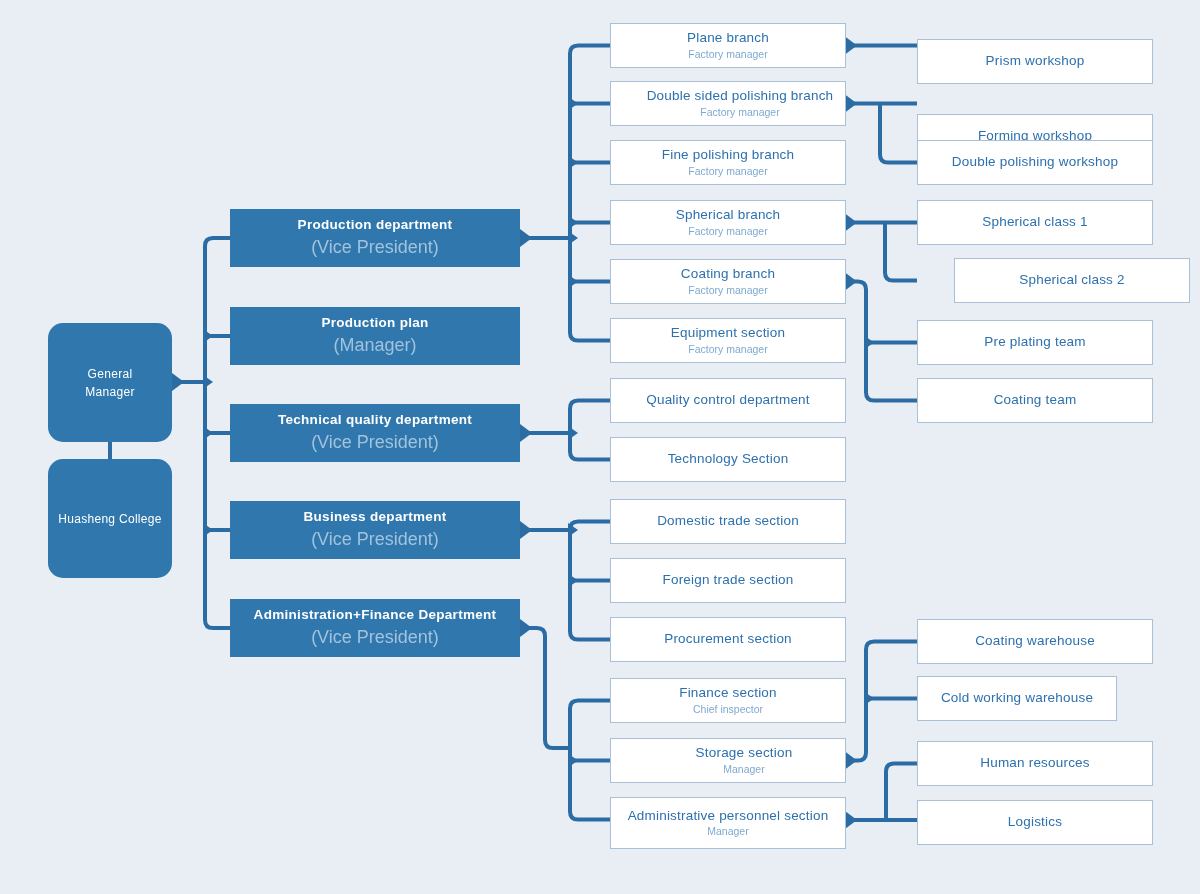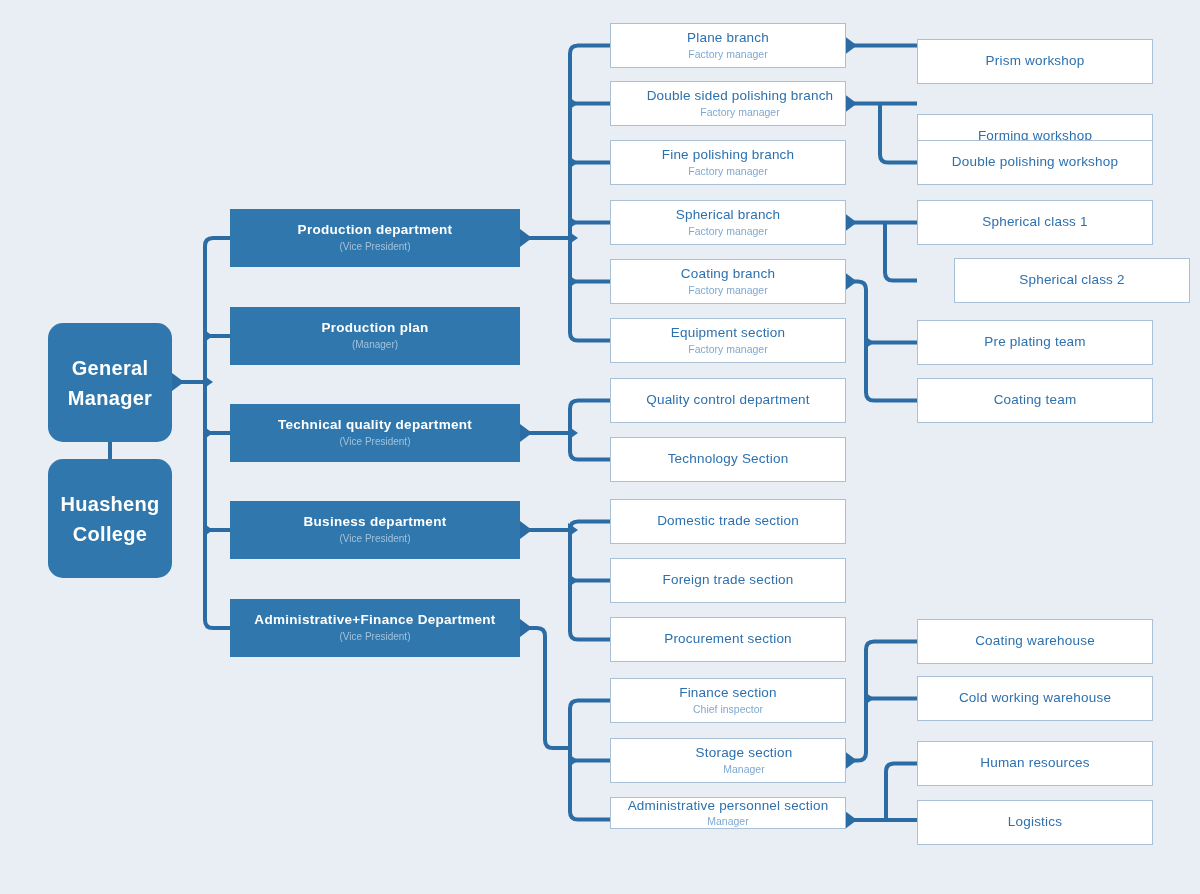--- a/index.html
+++ b/index.html
@@ -19,29 +19,29 @@
     box-sizing:border-box;
     display:flex;flex-direction:column;
     align-items:center;justify-content:center;
     text-align:center;
     line-height:1.25;
   }
   .node-root{
     background:var(--blue,#2f77ac);
     border-radius:15px;
     color:#fff;
-    font-size:20px;font-weight:700;
+    font-size:12px;font-weight:400;
     line-height:1.5;letter-spacing:.3px;
   }
   .node-dept{
     background:var(--blue,#2f77ac);
     color:#fff;
   }
   .node-dept .t{font-size:13.5px;font-weight:700;letter-spacing:.3px;}
-  .node-dept .s{font-size:10px;color:var(--dept-sub,#a2c2dd);margin-top:2px;}
+  .node-dept .s{font-size:18px;color:var(--dept-sub,#a2c2dd);margin-top:2px;}
   .node-white{
     background:#ffffff;
     border:1px solid var(--wb-border,#a9c0d7);
   }
   .node-white .t{font-size:13.5px;color:var(--wb-title,#2c70ae);letter-spacing:.2px;}
   .node-white .s{font-size:10.5px;color:var(--wb-sub,#7fa9d0);margin-top:1px;}
 </style>
 </head>
 <body>
 
@@ -118,21 +118,21 @@
       </div>
       <div class="node node-dept" style="left: 230px; top: 404px; width: 290px; height: 58px;">
         <div class="t">Technical quality department</div>
         <div class="s">(Vice President)</div>
       </div>
       <div class="node node-dept" style="left: 230px; top: 501px; width: 290px; height: 58px;">
         <div class="t">Business department</div>
         <div class="s">(Vice President)</div>
       </div>
       <div class="node node-dept" style="left: 230px; top: 599px; width: 290px; height: 58px;">
-        <div class="t">Administrative+Finance Department</div>
+        <div class="t">Administration+Finance Department</div>
         <div class="s">(Vice President)</div>
       </div>
       <div class="node node-white" style="left: 610px; top: 23px; width: 236px; height: 45px;">
         <div class="t">Plane branch</div>
         <div class="s">Factory manager</div>
       </div>
       <div class="node node-white" style="left: 610px; top: 81px; width: 236px; height: 45px; padding-left: 24px;">
         <div class="t">Double sided polishing branch</div>
         <div class="s">Factory manager</div>
       </div>
@@ -168,21 +168,21 @@
         <div class="t">Procurement section</div>
       </div>
       <div class="node node-white" style="left: 610px; top: 678px; width: 236px; height: 45px;">
         <div class="t">Finance section</div>
         <div class="s">Chief inspector</div>
       </div>
       <div class="node node-white" style="left: 610px; top: 738px; width: 236px; height: 45px; padding-left: 32px;">
         <div class="t">Storage section</div>
         <div class="s">Manager</div>
       </div>
-      <div class="node node-white" style="left: 610px; top: 797px; width: 236px; height: 32px;">
+      <div class="node node-white" style="left: 610px; top: 797px; width: 236px; height: 52px;">
         <div class="t">Administrative personnel section</div>
         <div class="s">Manager</div>
       </div>
       <div class="node node-white" style="left: 917px; top: 23px; width: 236px; height: 45px; margin-top: 16px;">
         <div class="t">Prism workshop</div>
       </div>
       <div class="node node-white" style="left: 917px; top: 81px; width: 236px; height: 45px; margin-top: 33px;">
         <div class="t">Forming workshop</div>
       </div>
       <div class="node node-white" style="left: 917px; top: 140px; width: 236px; height: 45px;">
@@ -196,21 +196,21 @@
       </div>
       <div class="node node-white" style="left: 917px; top: 320px; width: 236px; height: 45px;">
         <div class="t">Pre plating team</div>
       </div>
       <div class="node node-white" style="left: 917px; top: 378px; width: 236px; height: 45px;">
         <div class="t">Coating team</div>
       </div>
       <div class="node node-white" style="left: 917px; top: 619px; width: 236px; height: 45px;">
         <div class="t">Coating warehouse</div>
       </div>
-      <div class="node node-white" style="left: 917px; top: 676px; width: 236px; height: 45px;">
+      <div class="node node-white" style="left: 917px; top: 676px; width: 200px; height: 45px;">
         <div class="t">Cold working warehouse</div>
       </div>
       <div class="node node-white" style="left: 917px; top: 741px; width: 236px; height: 45px;">
         <div class="t">Human resources</div>
       </div>
       <div class="node node-white" style="left: 917px; top: 800px; width: 236px; height: 45px;">
         <div class="t">Logistics</div>
       </div>
     </div>
 </div>

